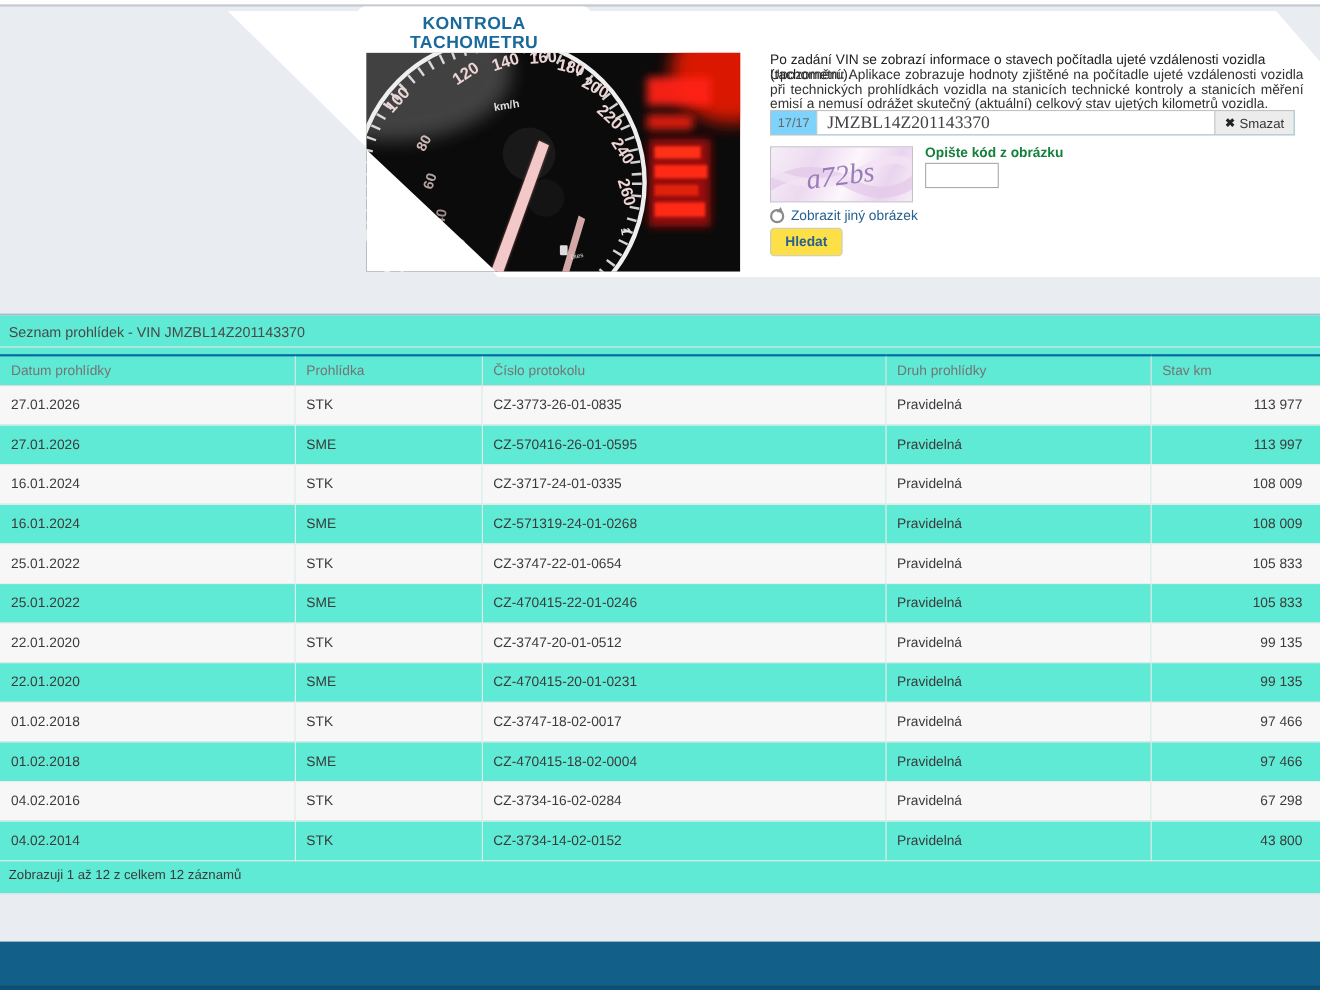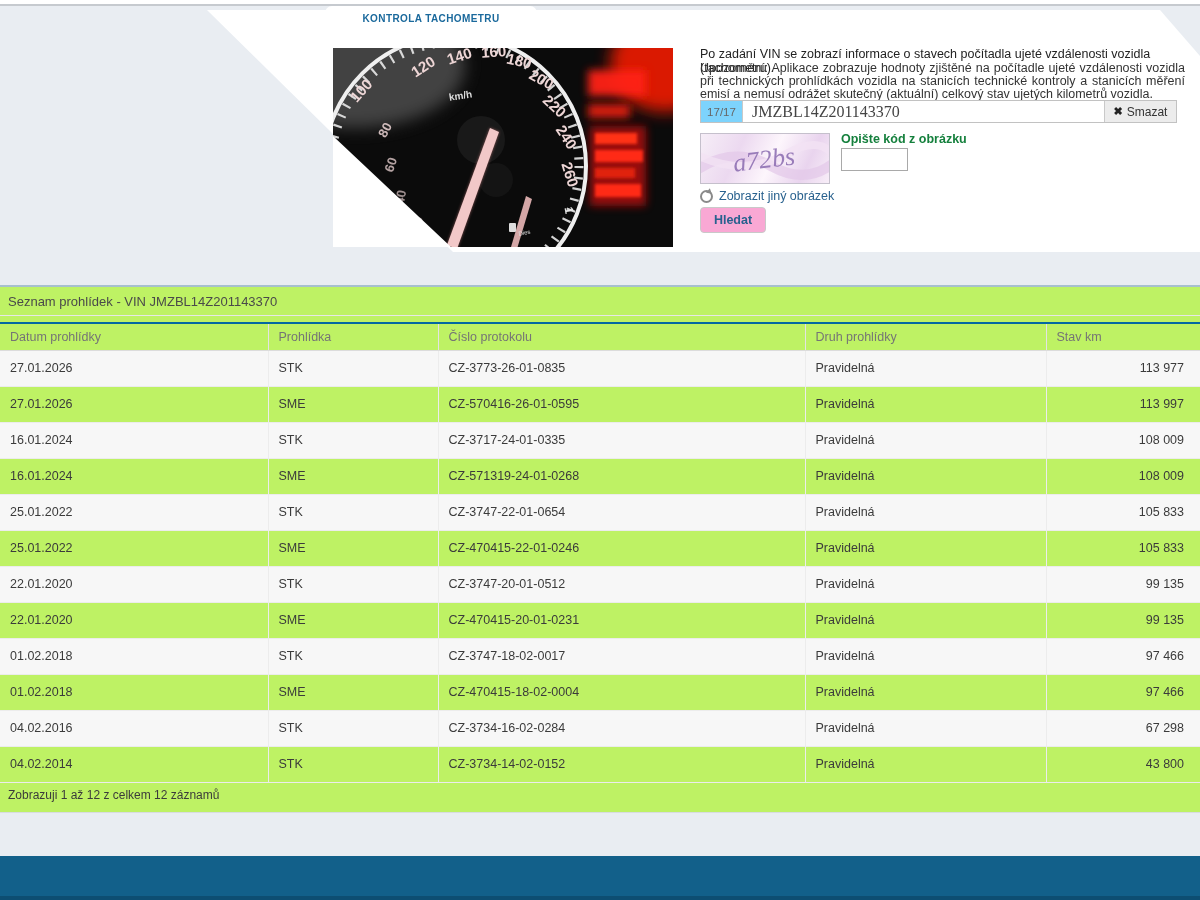--- a/index.html
+++ b/index.html
@@ -7,21 +7,21 @@
   #page { position:relative; width:1200px; height:900px; overflow:hidden; background:#e9edf2; }
 
   
   .top-strip   { position:absolute; left:0; top:0; width:1200px; height:4px; background:#ffffff; }
   .top-line    { position:absolute; left:0; top:4px; width:1200px; height:2px; background:#c6cacf; }
   .white-band  { position:absolute; left:0; top:0; width:1200px; height:260px; background:#ffffff;
                  clip-path:polygon(207px 10px, 1160px 10px, 1200px 56px, 1200px 252px, 453px 252px); }
   .title-tab   { position:absolute; left:325px; top:6px; width:212px; height:30px; background:#ffffff;
                  border-radius:7px 7px 0 0; }
   .page-title  { position:absolute; left:325px; top:13px; width:212px; text-align:center;
-                 font-size:10px; font-weight:bold; letter-spacing:.4px; color:#1a699c; }
+                 font-size:16px; font-weight:bold; letter-spacing:.4px; color:#1a699c; }
 
   
   .speedo { position:absolute; left:333px; top:48px; width:340px; height:199px; }
 
   
   .intro-bold { position:absolute; left:700px; top:47px; width:485px; font-size:12.5px; font-weight:normal; color:#222; }
   .warning    { position:absolute; left:700px; top:62px; width:485px; font-size:12.5px; color:#333;
                 line-height:13.1px; text-align:justify; }
   .vin-group  { position:absolute; left:700px; top:100px; width:477px; height:23px; display:flex;
                 border:1px solid #c2c2c2; background:#7dd3fc; }
@@ -37,28 +37,28 @@
   .captcha-img   { position:absolute; left:700px; top:133px; width:130px; height:51px;
                    border:1px solid #c5c0cc; background:linear-gradient(115deg,#f6eef7 0%,#ecd9f0 30%,#fdf6fc 55%,#e9d4ee 80%,#f8eef8 100%); overflow:hidden; }
   .captcha-label { position:absolute; left:841px; top:132px; font-size:12.5px; font-weight:bold; color:#15803d; }
   .captcha-input { position:absolute; left:841px; top:148px; width:67px; height:23px;
                    border:1px solid #a9a9a9; font-family:"Liberation Sans",sans-serif; font-size:13px; padding:0 5px; outline:none; }
   .refresh-row   { position:absolute; left:700px; top:189px; display:flex; align-items:center; gap:6px; cursor:pointer; }
   .refresh-glyph { width:13px; height:13px; border:2px solid #8a8a8a; border-radius:50%; position:relative; }
   .refresh-glyph::after { content:''; position:absolute; right:-4px; top:-2px;
                    border:3px solid transparent; border-left:5px solid #8a8a8a; transform:rotate(40deg); }
   .refresh-link  { font-size:12.5px; color:#28618e; }
-  .search-btn    { position:absolute; left:700px; top:207px; width:66px; height:26px; background:#f9a8d4;
+  .search-btn    { position:absolute; left:700px; top:207px; width:66px; height:26px; background:#fde047;
                    border:1px solid #c9c9c9; border-radius:4px; font-family:"Liberation Sans",sans-serif;
                    font-size:12.5px; font-weight:bold; color:#28618e; cursor:pointer; }
 
   .section-divider { position:absolute; left:0; top:285px; width:1200px; height:2px; background:#a7c0cd; }
 
   
-  .results { position:absolute; left:0; top:287px; width:1200px; height:525px; background:#bef264; overflow:hidden; }
+  .results { position:absolute; left:0; top:287px; width:1200px; height:525px; background:#5eead4; overflow:hidden; }
   .results-title { height:29px; line-height:29px; padding-left:8px; font-size:13px; color:#4a4a4a;
                    border-bottom:1px solid #e7e7e7; }
   table { border-collapse:collapse; width:1200px; table-layout:fixed; margin-top:6px; font-size:12.5px; }
   th { height:27px; padding:0 10px; text-align:left; font-weight:normal; color:#757575;
        border-top:2px solid #0369a1; border-bottom:1px solid #dcdcdc; border-right:1px solid #e3e3e3; cursor:pointer; }
   th:last-child { border-right:none; }
   td { height:36px; padding:0 10px; color:#3b3b3b; border-bottom:1px solid #ececec; border-right:1px solid #ececec; }
   td:last-child { text-align:right; padding-right:16px; border-right:none; }
   tbody tr:nth-child(odd) { background:#f7f7f7; }
   .results-summary { height:25px; line-height:24px; padding-left:8px; font-size:12px; color:#3b3b3b; }

